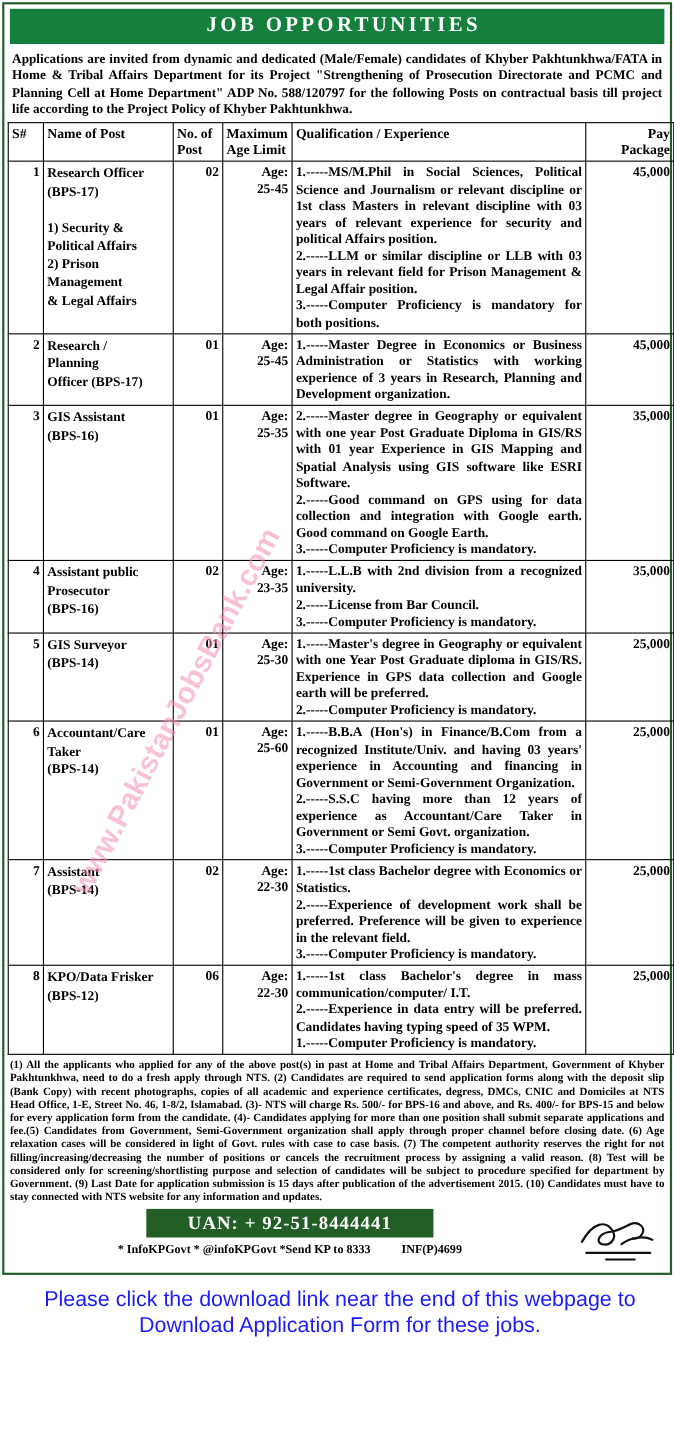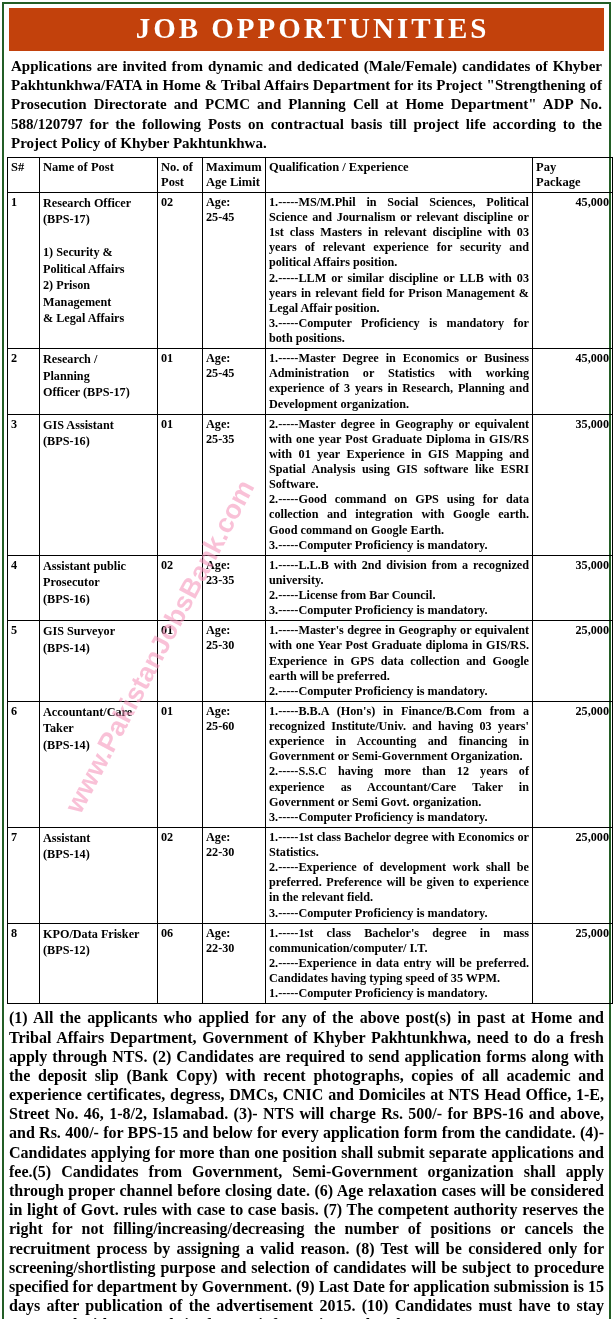--- a/index.html
+++ b/index.html
@@ -1,31 +1,31 @@
 <!DOCTYPE html>
 <html><head>
 <meta charset="utf-8">
 <style>
   html,body{margin:0;padding:0;background:#ffffff;}
   body{width:613px;font-family:"Liberation Serif", serif;color:#000;}
   .ad{position:relative;margin:2px;border:2px solid #235e26;padding:3px 3px 6px 3px;background:#fff;}
-  .title-bar{background:#c2410c;color:#fff;text-align:center;font-weight:bold;
-             font-size:29px;letter-spacing:3px;padding:4px 0 6px 12px;margin:1px 2px 4px 2px;}
-  .intro{font-weight:bold;font-size:15px;line-height:1.28;text-align:justify;
+  .title-bar{background:#15803d;color:#fff;text-align:center;font-weight:bold;
+             font-size:19px;letter-spacing:3px;padding:4px 0 6px 12px;margin:1px 2px 4px 2px;}
+  .intro{font-weight:bold;font-size:12px;line-height:1.28;text-align:justify;
          padding:2px 4px 4px 4px;}
   table{border-collapse:collapse;width:100%;table-layout:fixed;}
   th,td{border:1px solid #000;vertical-align:top;font-weight:bold;padding:2px 3px;}
   th{font-size:12.5px;text-align:left;}
   td{font-size:12.2px;}
   .ml{white-space:pre-line;}
-  .c{text-align:left;margin-left:12px;}
+  .c{text-align:right;margin-left:12px;}
   .qual{text-align:justify;line-height:1.24;margin-top:24px;}
   .namecell{line-height:1.35;margin-top:20px;}
   .paycell{text-align:right;}
-  .notes{font-weight:bold;font-size:16px;line-height:1.2;text-align:justify;
+  .notes{font-weight:bold;font-size:10px;line-height:1.2;text-align:justify;
          padding:4px 2px 0 2px;}
   .contact-line{font-weight:bold;font-size:11.5px;padding:2px 2px;}
   .footer{display:flex;align-items:flex-start;margin-top:4px;padding:0 2px;}
   .say-no{width:92px;font-weight:bold;font-size:11.5px;line-height:1.3;
           text-align:center;padding-top:14px;}
   .footer-center{flex:1;display:flex;flex-direction:column;align-items:center;}
   .uan-bar{background:#235e26;color:#fff;font-weight:bold;font-size:17px;
            padding:3px 38px;letter-spacing:1px;}
   .social-row{display:flex;width:100%;justify-content:center;align-items:center;
               font-weight:bold;font-size:11px;margin-top:5px;gap:28px;}
@@ -174,20 +174,27 @@
 2.-----Experience in data entry will be preferred. Candidates having typing speed of 35 WPM.
 1.-----Computer Proficiency is mandatory.</td>
         <td class="paycell">25,000</td>
       </tr>
     </tbody>
   </table>
 
   <div class="notes">(1) All the applicants who applied for any of the above post(s) in past at Home and Tribal Affairs Department, Government of Khyber Pakhtunkhwa, need to do a fresh apply through NTS. (2) Candidates are required to send application forms along with the deposit slip (Bank Copy) with recent photographs, copies of all academic and experience certificates, degress, DMCs, CNIC and Domiciles at NTS Head Office, 1-E, Street No. 46, 1-8/2, Islamabad. (3)- NTS will charge Rs. 500/- for BPS-16 and above, and Rs. 400/- for BPS-15 and below for every application form from the candidate. (4)- Candidates applying for more than one position shall submit separate applications and fee.(5) Candidates from Government, Semi-Government organization shall apply through proper channel before closing date. (6) Age relaxation cases will be considered in light of Govt. rules with case to case basis. (7) The competent authority reserves the right for not filling/increasing/decreasing the number of positions or cancels the recruitment process by assigning a valid reason. (8) Test will be considered only for screening/shortlisting purpose and selection of candidates will be subject to procedure specified for department by Government. (9) Last Date for application submission is 15 days after publication of the advertisement 2015. (10) Candidates must have to stay connected with NTS website for any information and updates.</div>
 
   <div class="footer">
+    <div class="footer-center">
+      <div class="uan-bar">UAN: + 92-51-8444441</div>
+      <div class="social-row">
+        <span>* InfoKPGovt * @infoKPGovt *Send KP to 8333</span>
+        <span class="inf">INF(P)4699</span>
+      </div>
+    </div>
     <div class="logo-box">
       <svg width="80" height="52" viewBox="0 0 80 52" aria-hidden="true">
         <path class="ink" d="M8 30 C 18 12, 30 10, 36 20 C 40 27, 34 34, 26 32 C 20 30, 24 22, 33 21 C 48 19, 52 10, 60 14 C 68 18, 62 28, 54 27"></path>
         <path class="ink" d="M44 32 C 52 26, 64 24, 72 28"></path>
         <path class="ink" d="M12 40 L 70 40"></path>
         <path class="ink" d="M30 46 L 56 46"></path>
       </svg>
     </div>
   </div>
 

